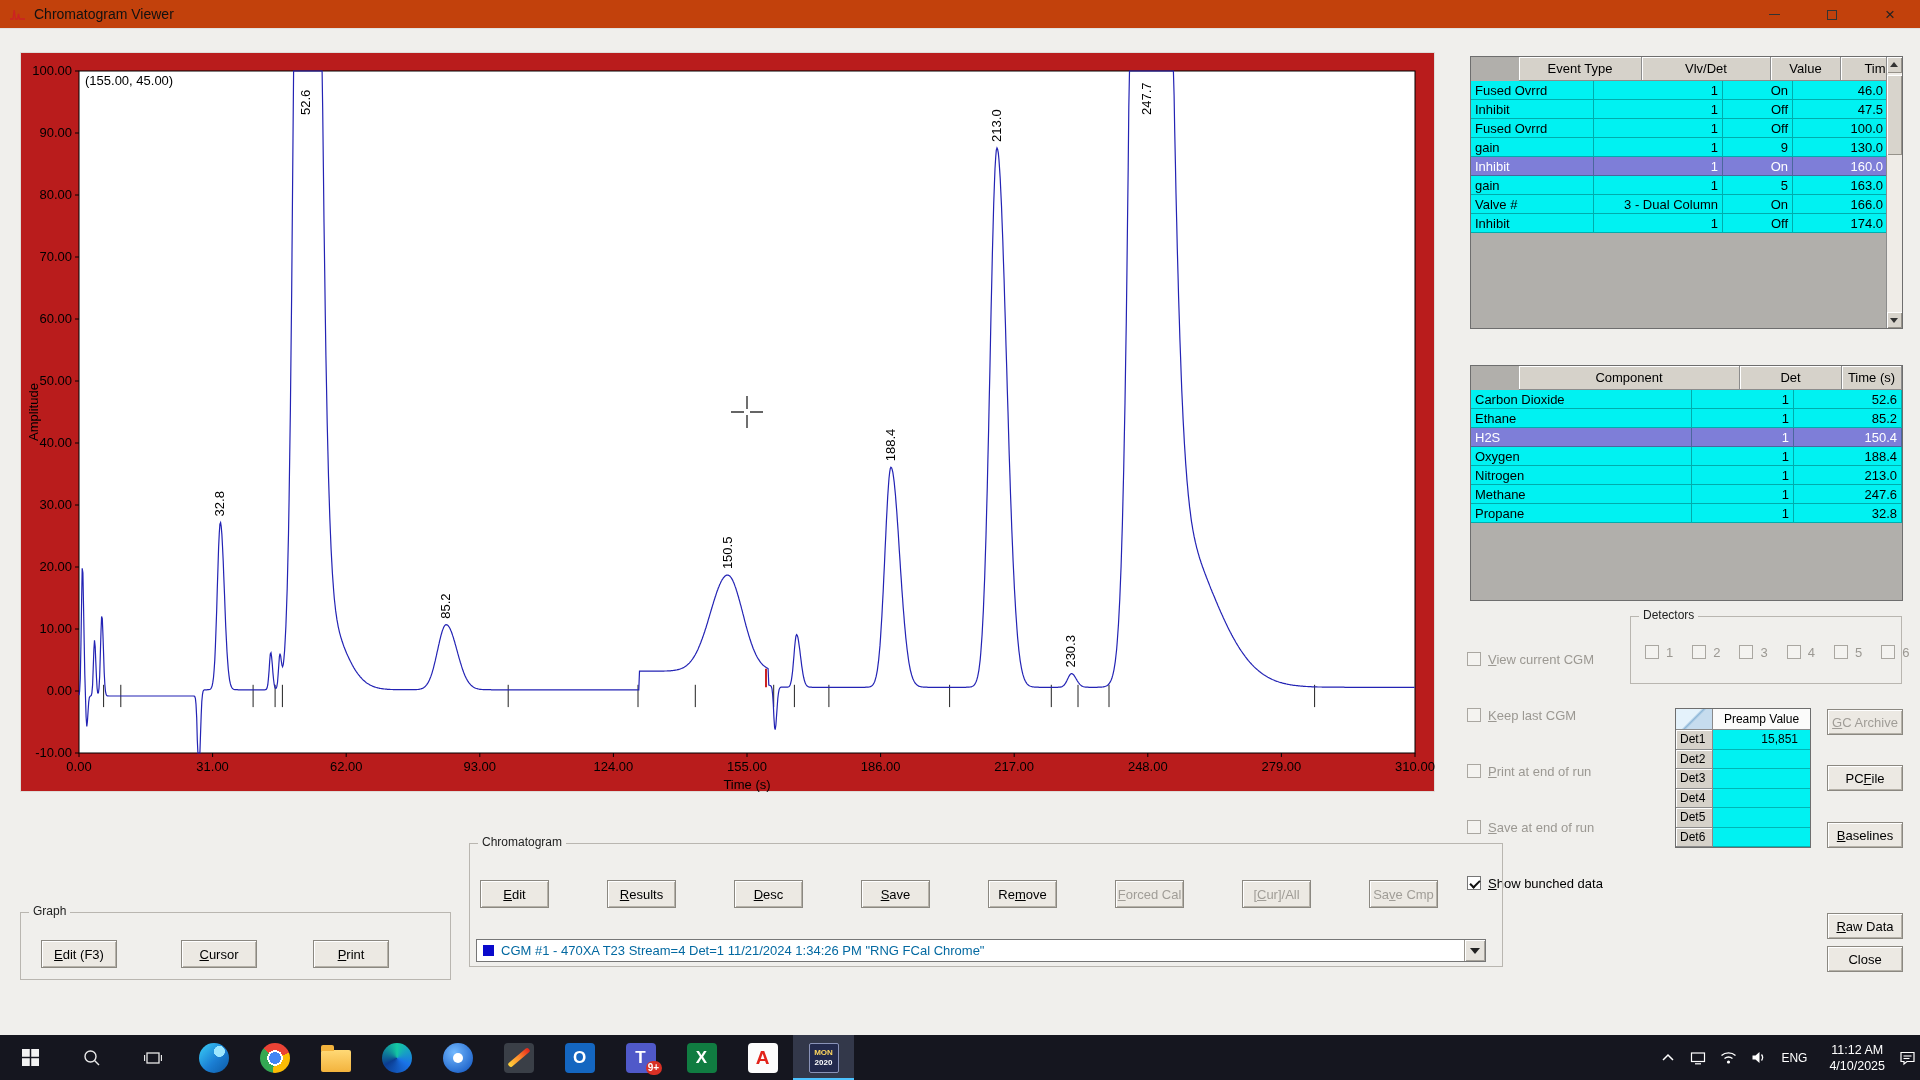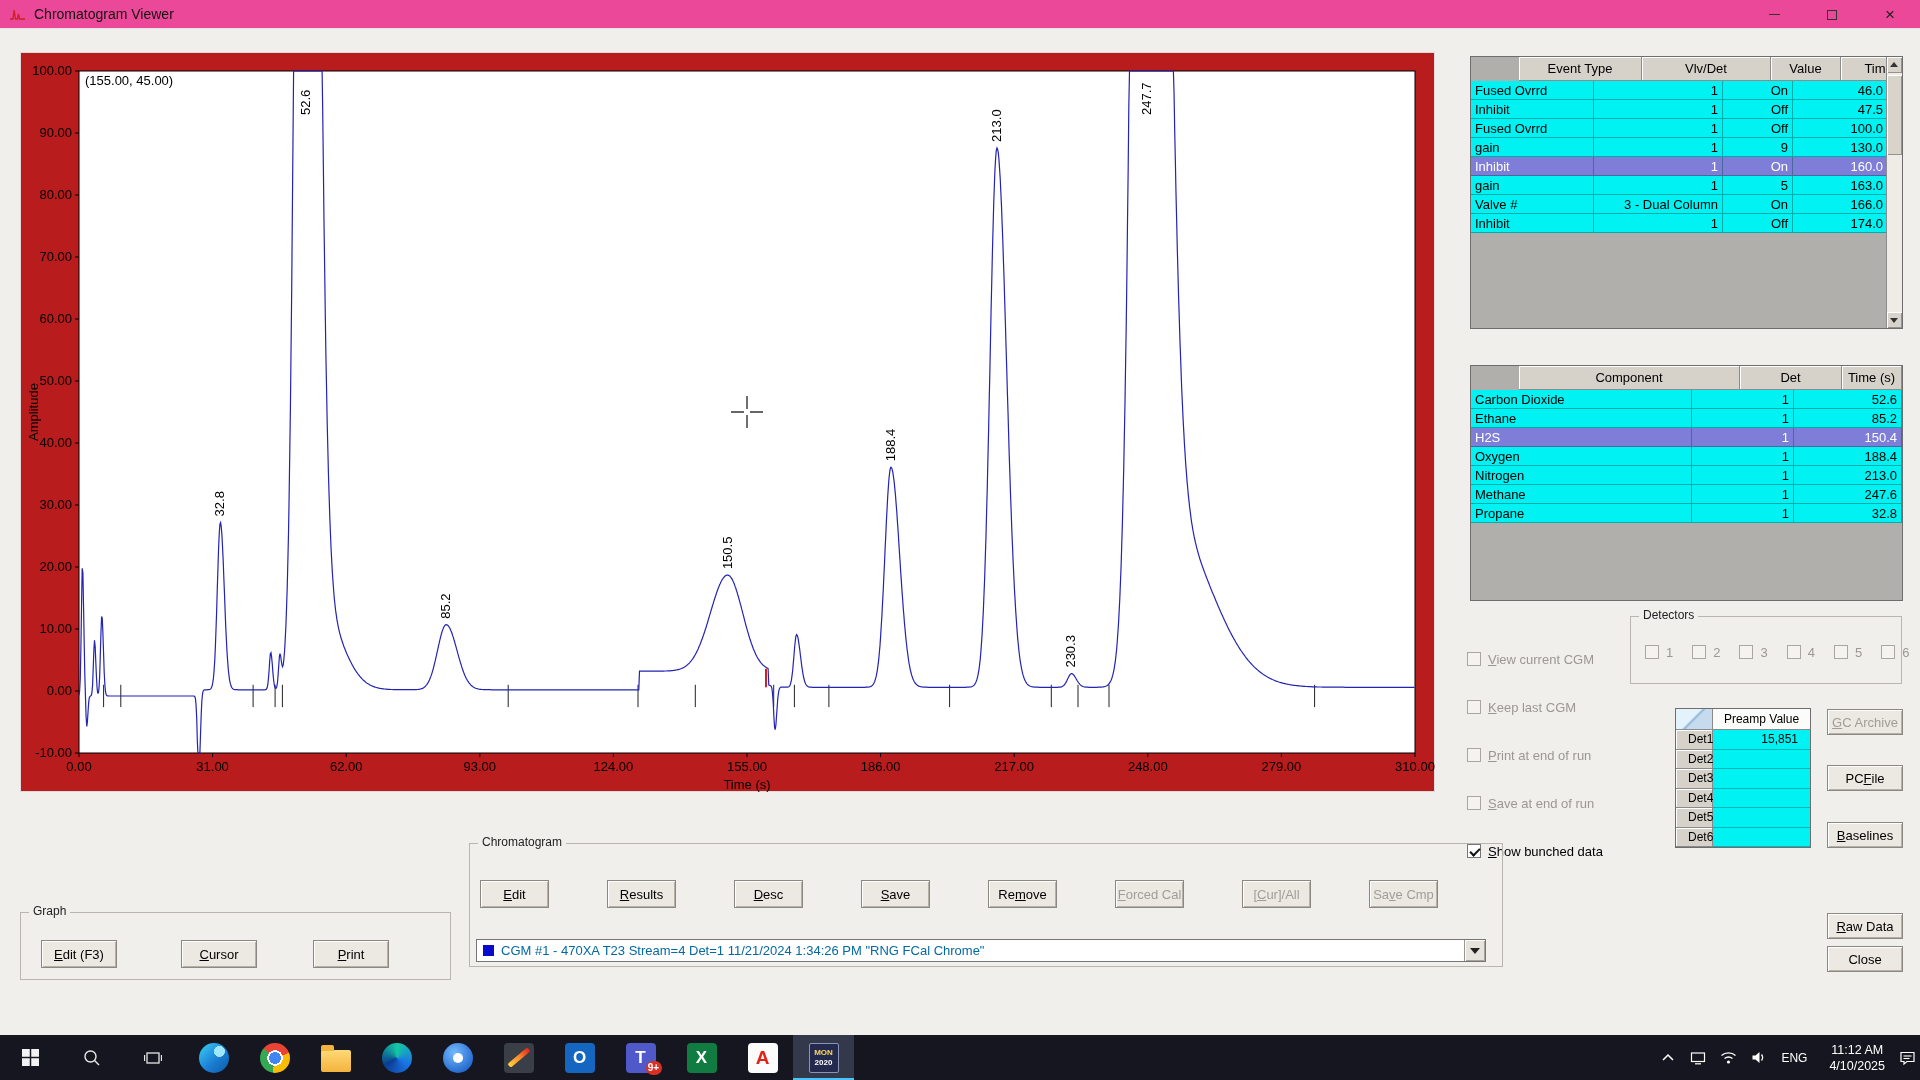--- a/index.html
+++ b/index.html
@@ -1,21 +1,21 @@
 <!DOCTYPE html>
 <html><head>
 <meta charset="utf-8">
 <style>
   *{margin:0;padding:0;box-sizing:border-box;}
   html,body{width:1920px;height:1080px;overflow:hidden;font-family:"Liberation Sans",sans-serif;cursor:default;user-select:none;}
   body{background:#f0efec;position:relative;}
   u{text-decoration:underline;}
 
   
-  #titlebar{position:absolute;left:0;top:0;width:1920px;height:29px;background:#ec4899;border-bottom:1px solid #e2e2e2;z-index:5;}
+  #titlebar{position:absolute;left:0;top:0;width:1920px;height:29px;background:#c2410c;border-bottom:1px solid #e2e2e2;z-index:5;}
   #app-icon{position:absolute;left:9px;top:6px;}
   #window-title{position:absolute;left:34px;top:6px;font-size:14px;color:#111;}
   .win-btn{position:absolute;top:0;width:46px;height:29px;display:flex;align-items:center;justify-content:center;color:#222;}
   #btn-min{left:1751px;} #btn-max{left:1809px;} #btn-close{left:1867px;font-size:17px;line-height:17px;}
   .glyph-min{display:block;width:11px;height:1px;background:#333;}
   .glyph-max{display:block;width:10px;height:10px;border:1px solid #333;}
 
   
   #app{position:absolute;left:0;top:29px;width:1920px;height:1006px;background:#f0efec;}
 
@@ -40,42 +40,42 @@
 
   
   .sbar{position:absolute;right:0;top:0;bottom:0;width:16px;background:#efece7;border-left:1px solid #8c8c8c;}
   .sb-btn{position:absolute;left:0;width:15px;height:16px;background:#d8d4cc;box-shadow:inset 1px 1px 0 #fff,inset -1px -1px 0 #96928a;}
   .sb-btn::after{content:"";position:absolute;left:3px;border-left:4px solid transparent;border-right:4px solid transparent;}
   .sb-up{top:0;} .sb-up::after{top:5px;border-bottom:5px solid #333;}
   .sb-down{bottom:0;} .sb-down::after{bottom:5px;border-top:5px solid #333;}
   .sb-thumb{position:absolute;left:0;top:18px;width:15px;height:80px;background:#d8d4cc;box-shadow:inset 1px 1px 0 #fff,inset -1px -1px 0 #96928a;}
 
   
-  #options{position:absolute;left:1467px;top:621px;display:flex;flex-direction:column;gap:30px;width:210px;}
+  #options{position:absolute;left:1467px;top:621px;display:flex;flex-direction:column;gap:38px;width:210px;}
   .cb{display:flex;align-items:center;gap:7px;height:18px;font-size:13px;color:#000;}
   .cb.disabled{color:#9b9892;}
   .box{width:14px;height:14px;background:#fff;border:1px solid #767676;position:relative;flex:none;}
   .cb.disabled .box{background:#f4f3f0;border-color:#aaa7a1;}
   .cb.checked .box::after{content:"";position:absolute;left:2px;top:3px;width:8px;height:4px;border-left:2px solid #111;border-bottom:2px solid #111;transform:rotate(-45deg);}
 
   
   .group{position:absolute;border:1px solid #b9b6b0;}
   .group>.legend{position:absolute;top:-9px;left:8px;background:#f0efec;padding:0 4px;font-size:12px;color:#222;}
   #detectors-group{left:1630px;top:587px;width:272px;height:68px;}
   #detector-list{position:absolute;left:14px;top:26px;display:flex;gap:19px;}
   #chromatogram-group{left:469px;top:814px;width:1034px;height:124px;}
   #graph-group{left:20px;top:883px;width:431px;height:68px;}
 
   
   #preamp{position:absolute;left:1675px;top:679px;width:136px;border:1px solid #6e6e6e;background:#00f2f2;font-size:12px;}
   .pre-head{display:flex;height:21px;}
   .pre-corner{width:37px;border-right:1px solid #8a8a8a;border-bottom:1px solid #8a8a8a;background:linear-gradient(135deg,#e4f2fb 45%,#8fb8d8 50%,#c6dcee 55%);flex:none;}
   .pre-title{flex:1;display:flex;align-items:center;justify-content:center;border-bottom:1px solid #8a8a8a;background:#fbfbfa;color:#000;}
   .pre-row{display:flex;height:19.5px;}
-  .pre-det{width:37px;background:#d6d2ca;border-right:1px solid #8a8a8a;border-bottom:1px solid #8a8a8a;box-shadow:inset 1px 1px 0 #fff;display:flex;align-items:center;padding-left:12px;flex:none;}
+  .pre-det{width:37px;background:#d6d2ca;border-right:1px solid #8a8a8a;border-bottom:1px solid #8a8a8a;box-shadow:inset 1px 1px 0 #fff;display:flex;align-items:center;padding-left:4px;flex:none;}
   .pre-val{flex:1;background:#00f2f2;border-bottom:1px solid rgba(0,70,70,.35);display:flex;align-items:center;justify-content:flex-end;padding-right:12px;color:#000;}
 
   
   .push{position:absolute;width:76px;height:26px;background:#ece9e3;border:1px solid #8b8881;box-shadow:inset 1px 1px 0 #fff,inset -1px -1px 0 #b5b1a8;font-size:13px;color:#000;font-family:inherit;display:flex;align-items:center;justify-content:center;}
   .push.disabled,.cbtn.disabled{color:#a09d97;}
   #btn-gc{left:1827px;top:680px;} #btn-pc{left:1827px;top:736px;} #btn-base{left:1827px;top:793px;}
   #btn-raw{left:1827px;top:884px;} #btn-closebtn{left:1827px;top:917px;}
   #cgm-buttons{position:absolute;left:10px;top:36px;display:flex;gap:58px;}
   .cbtn{width:69px;height:28px;background:#ece9e3;border:1px solid #8b8881;box-shadow:inset 1px 1px 0 #fff,inset -1px -1px 0 #b5b1a8;font-size:13px;color:#000;font-family:inherit;display:flex;align-items:center;justify-content:center;flex:none;}
   #btn-editf3{left:20px;top:27px;} #btn-cursor{left:160px;top:27px;} #btn-print{left:292px;top:27px;}

